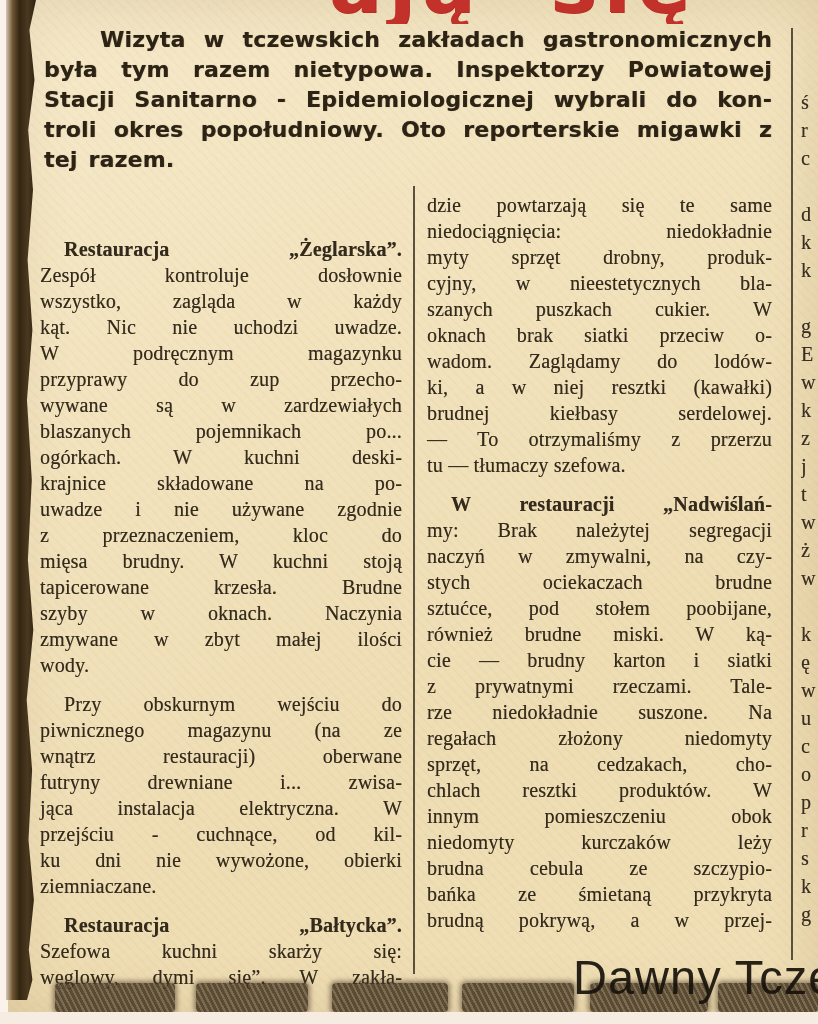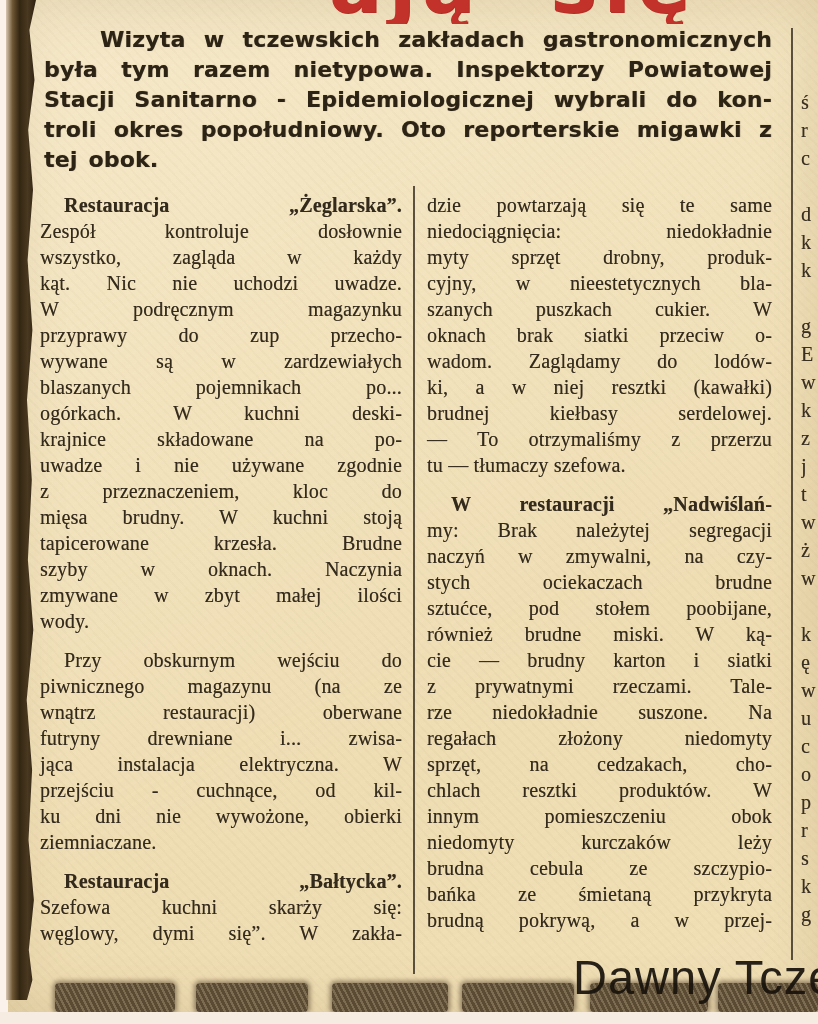--- a/index.html
+++ b/index.html
@@ -27,21 +27,21 @@
         color:#c2322a;letter-spacing:7px;word-spacing:34px;text-shadow:1px 1px 0 #b52e25;}
 
   
   #intro{position:absolute;left:44px;top:25px;width:728px;
         font-family:"DejaVu Sans",sans-serif;font-weight:bold;font-size:22px;line-height:30px;
         color:#2c2315;letter-spacing:.2px;word-spacing:3px;
         text-shadow:.4px .4px .7px rgba(44,35,21,.55);}
   
   .col{position:absolute;top:192px;font-size:20px;line-height:26px;color:#332a1c;
         letter-spacing:.2px;text-shadow:.3px .3px .6px rgba(51,42,28,.5);}
-  #colL{left:40px;width:362px;}
+  #colL{left:40px;width:362px;margin-top:44px;}
   #colM{left:427px;width:345px;}
   .line{text-align:justify;text-align-last:justify;min-height:26px;}
   #intro .line{min-height:30px;}
   .line b{font-weight:bold;}
   .ind{padding-left:24px;}
   .ind-lg{padding-left:56px;}
   .gap{margin-top:13px;}
   .last{text-align-last:left;}
 
   
@@ -81,21 +81,21 @@
   <div id="intro" class="textblock">
 
       <div class="line ind-lg"><b></b><span>Wizyta w tczewskich zakładach gastronomicznych</span></div>
 
       <div class="line"><b></b><span>była tym razem nietypowa. Inspektorzy Powiatowej</span></div>
 
       <div class="line"><b></b><span>Stacji Sanitarno - Epidemiologicznej wybrali do kon-</span></div>
 
       <div class="line"><b></b><span>troli okres popołudniowy. Oto reporterskie migawki z</span></div>
 
-      <div class="line last"><b></b><span>tej obok.</span></div>
+      <div class="line last"><b></b><span>tej razem.</span></div>
     </div>
 
   <div id="colL" class="col">
 
       <div class="line ind"><b>Restauracja „Żeglarska”.</b><span></span></div>
 
       <div class="line"><b></b><span>Zespół kontroluje dosłownie</span></div>
 
       <div class="line"><b></b><span>wszystko, zagląda w każdy</span></div>
 

